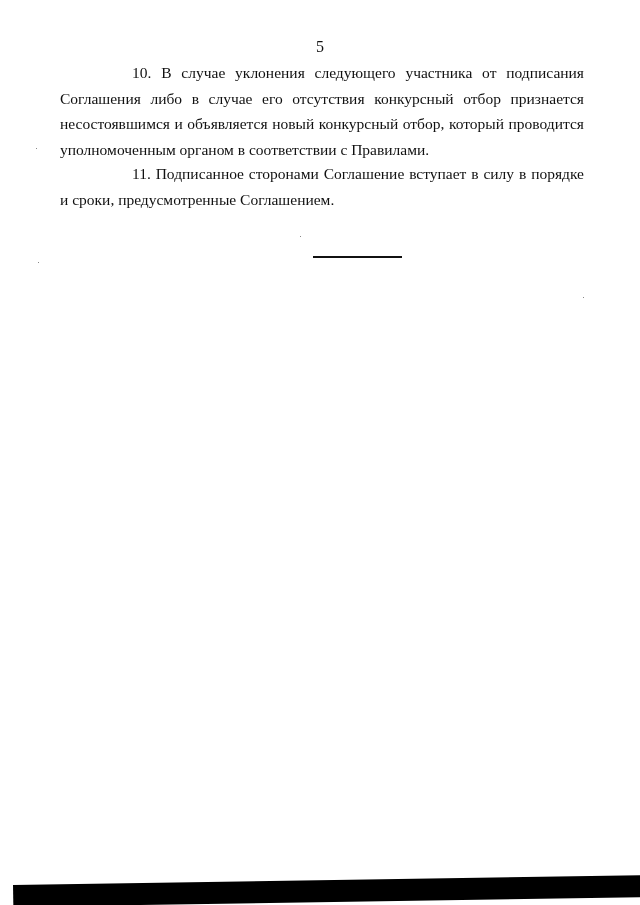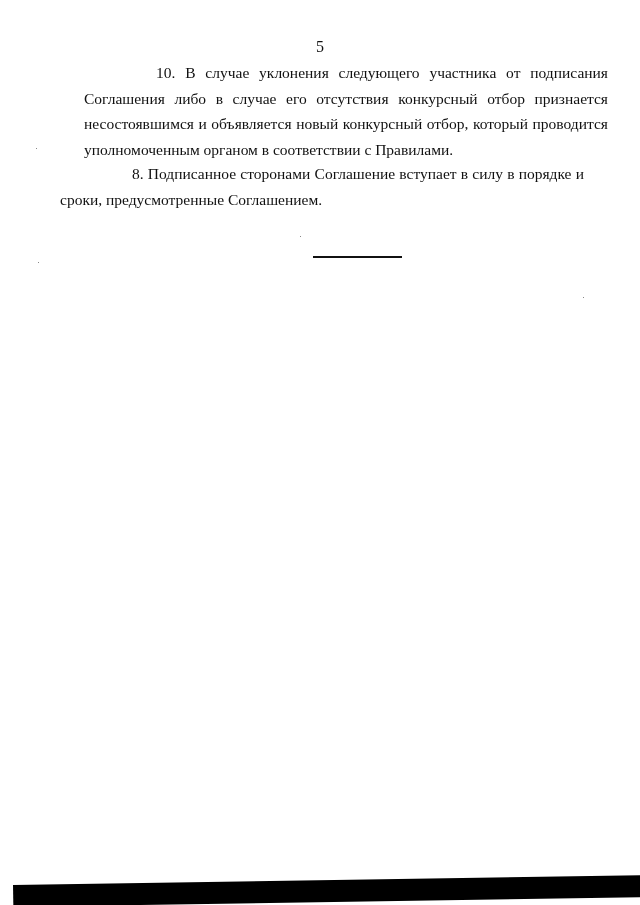--- a/index.html
+++ b/index.html
@@ -2,37 +2,37 @@
 <html><head>
 <meta charset="utf-8">
 <style>
   html, body { margin: 0; padding: 0; background: #ffffff; }
   body { width: 640px; height: 905px; position: relative; overflow: hidden;
          font-family: "Liberation Serif", "DejaVu Serif", serif; color: #111; }
   .page-number { position: absolute; top: 38px; left: 0; width: 640px; text-align: center;
                  font-size: 16px; }
   .para { position: absolute; left: 60px; width: 524px; font-size: 15.5px; line-height: 25.5px;
           text-align: justify; text-align-last: left; }
-  .p10 { top: 60px; margin-left: 24px; }
+  .p10 { top: 60px; }
   .p11 { top: 161px; }
   .indent { display: inline-block; width: 72px; }
   .sep { position: absolute; left: 313px; top: 256px; width: 89px; height: 2px; background: #111; }
   .scan-band { position: absolute; left: 13px; top: 885px; width: 640px; height: 22px; background: #000;
                transform: rotate(-0.9deg); transform-origin: left top; }
   .speck { position: absolute; width: 1px; height: 1px; background: #888; }
 </style>
 </head>
 <body>
 
 <div>
   <div class="page-number">5</div>
 
   <div class="para p10"><span class="indent"></span><span>10. В случае уклонения следующего участника от подписания Соглашения либо в случае его отсутствия конкурсный отбор признается несостоявшимся и объявляется новый конкурсный отбор, который проводится уполномоченным органом в соответствии с Правилами.</span></div>
 
-  <div class="para p11"><span class="indent"></span><span>8. Подписанное сторонами Соглашение вступает в силу в порядке и сроки, предусмотренные Соглашением.</span></div>
+  <div class="para p11"><span class="indent"></span><span>11. Подписанное сторонами Соглашение вступает в силу в порядке и сроки, предусмотренные Соглашением.</span></div>
 
   <div class="sep"></div>
 
   <div class="speck" style="left:36px;top:148px"></div>
   <div class="speck" style="left:38px;top:262px"></div>
   <div class="speck" style="left:583px;top:297px"></div>
   <div class="speck" style="left:300px;top:236px"></div>
 
   <div class="scan-band"></div>
 </div>

